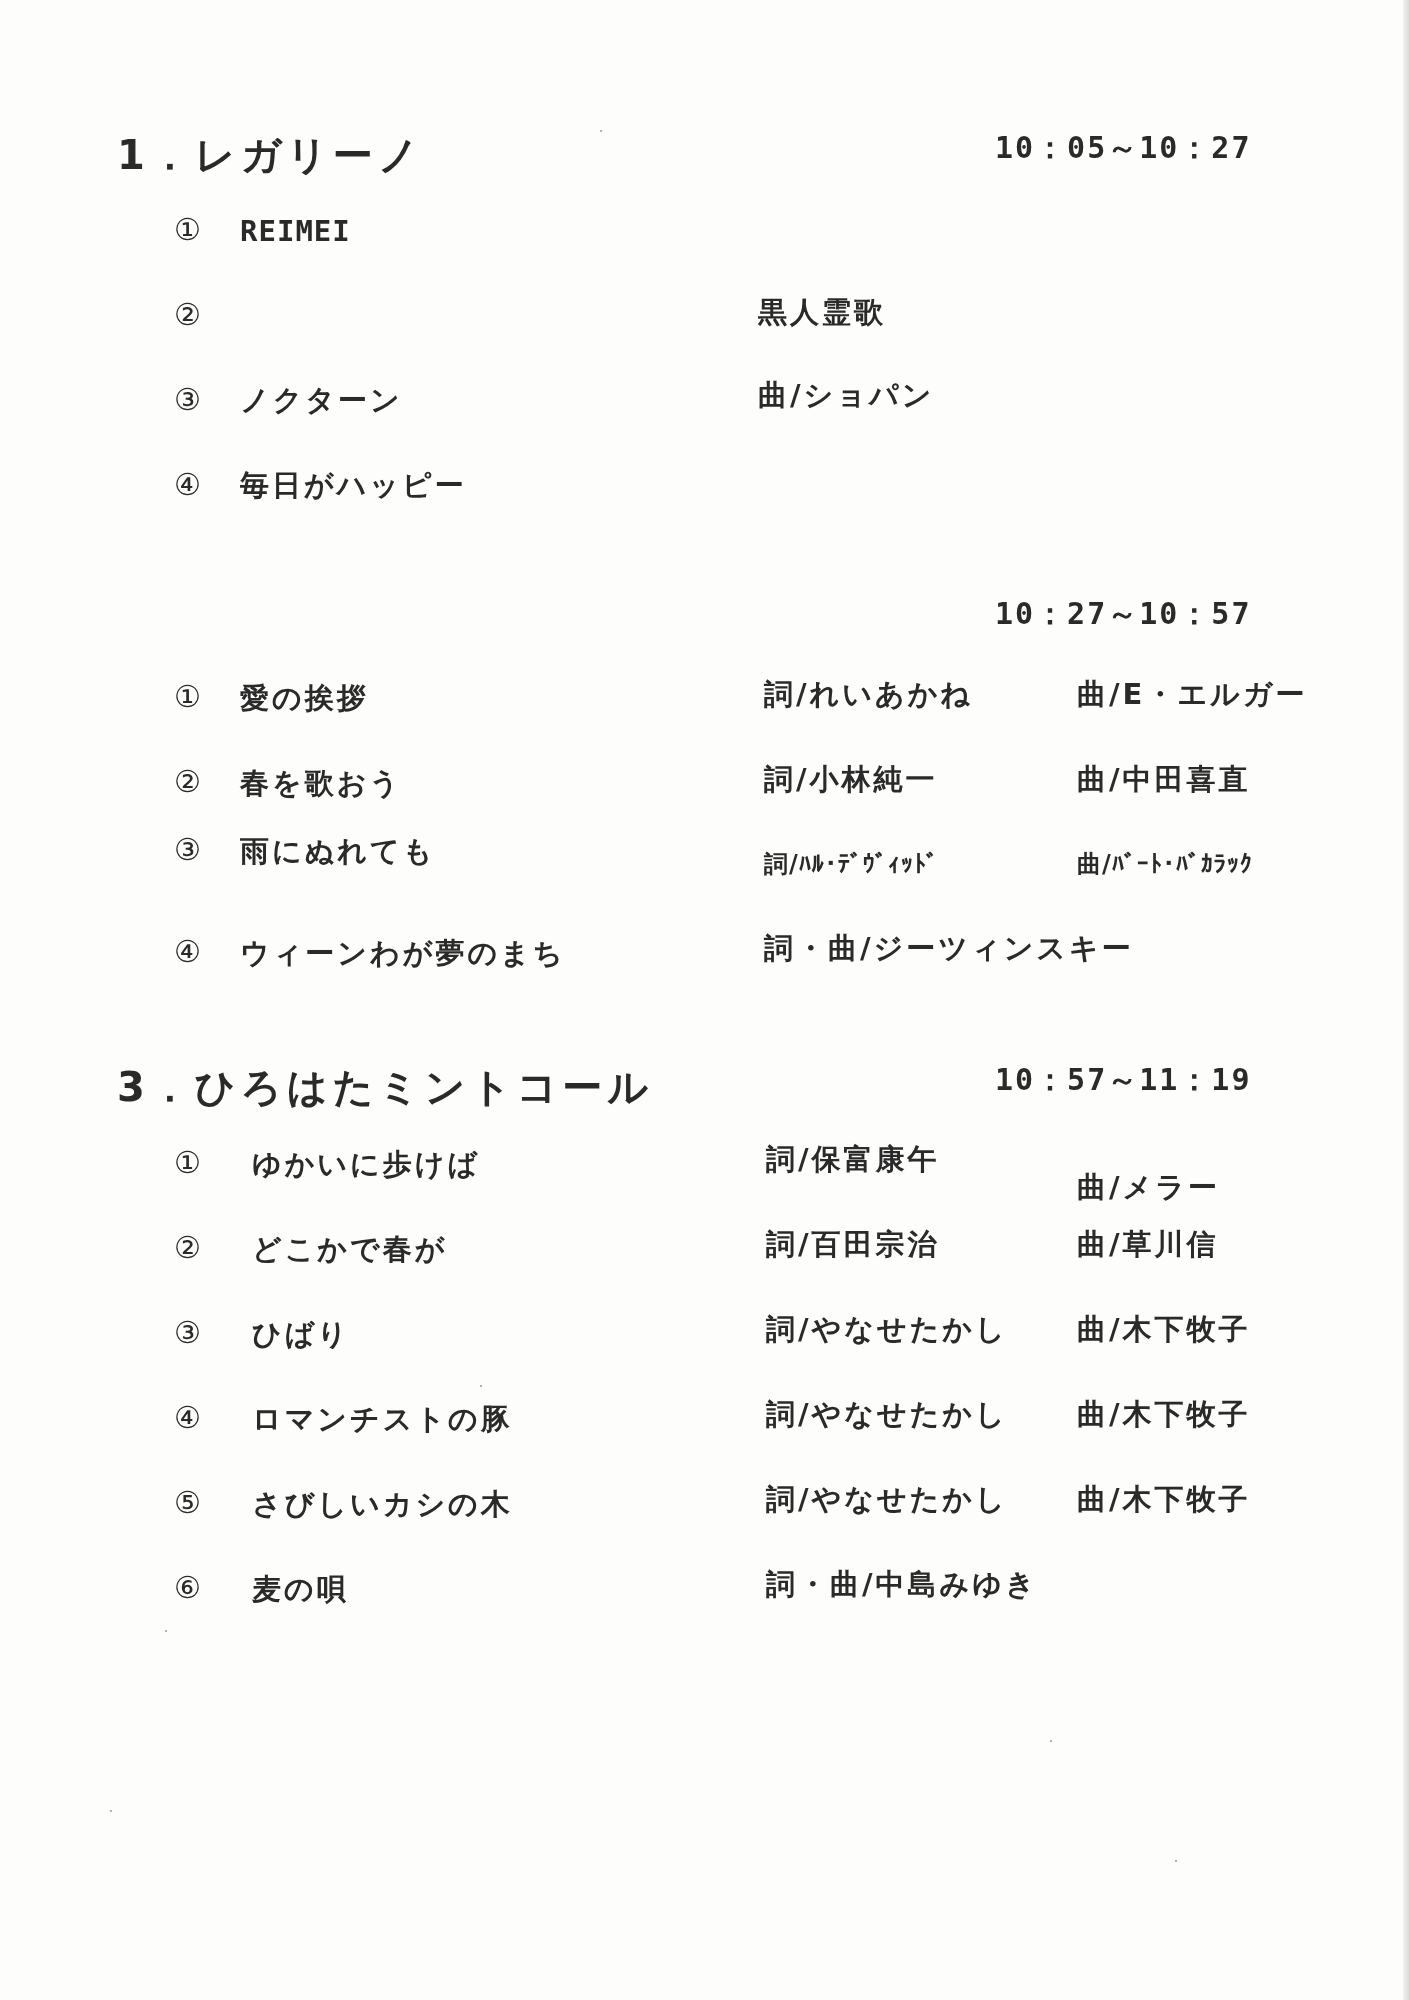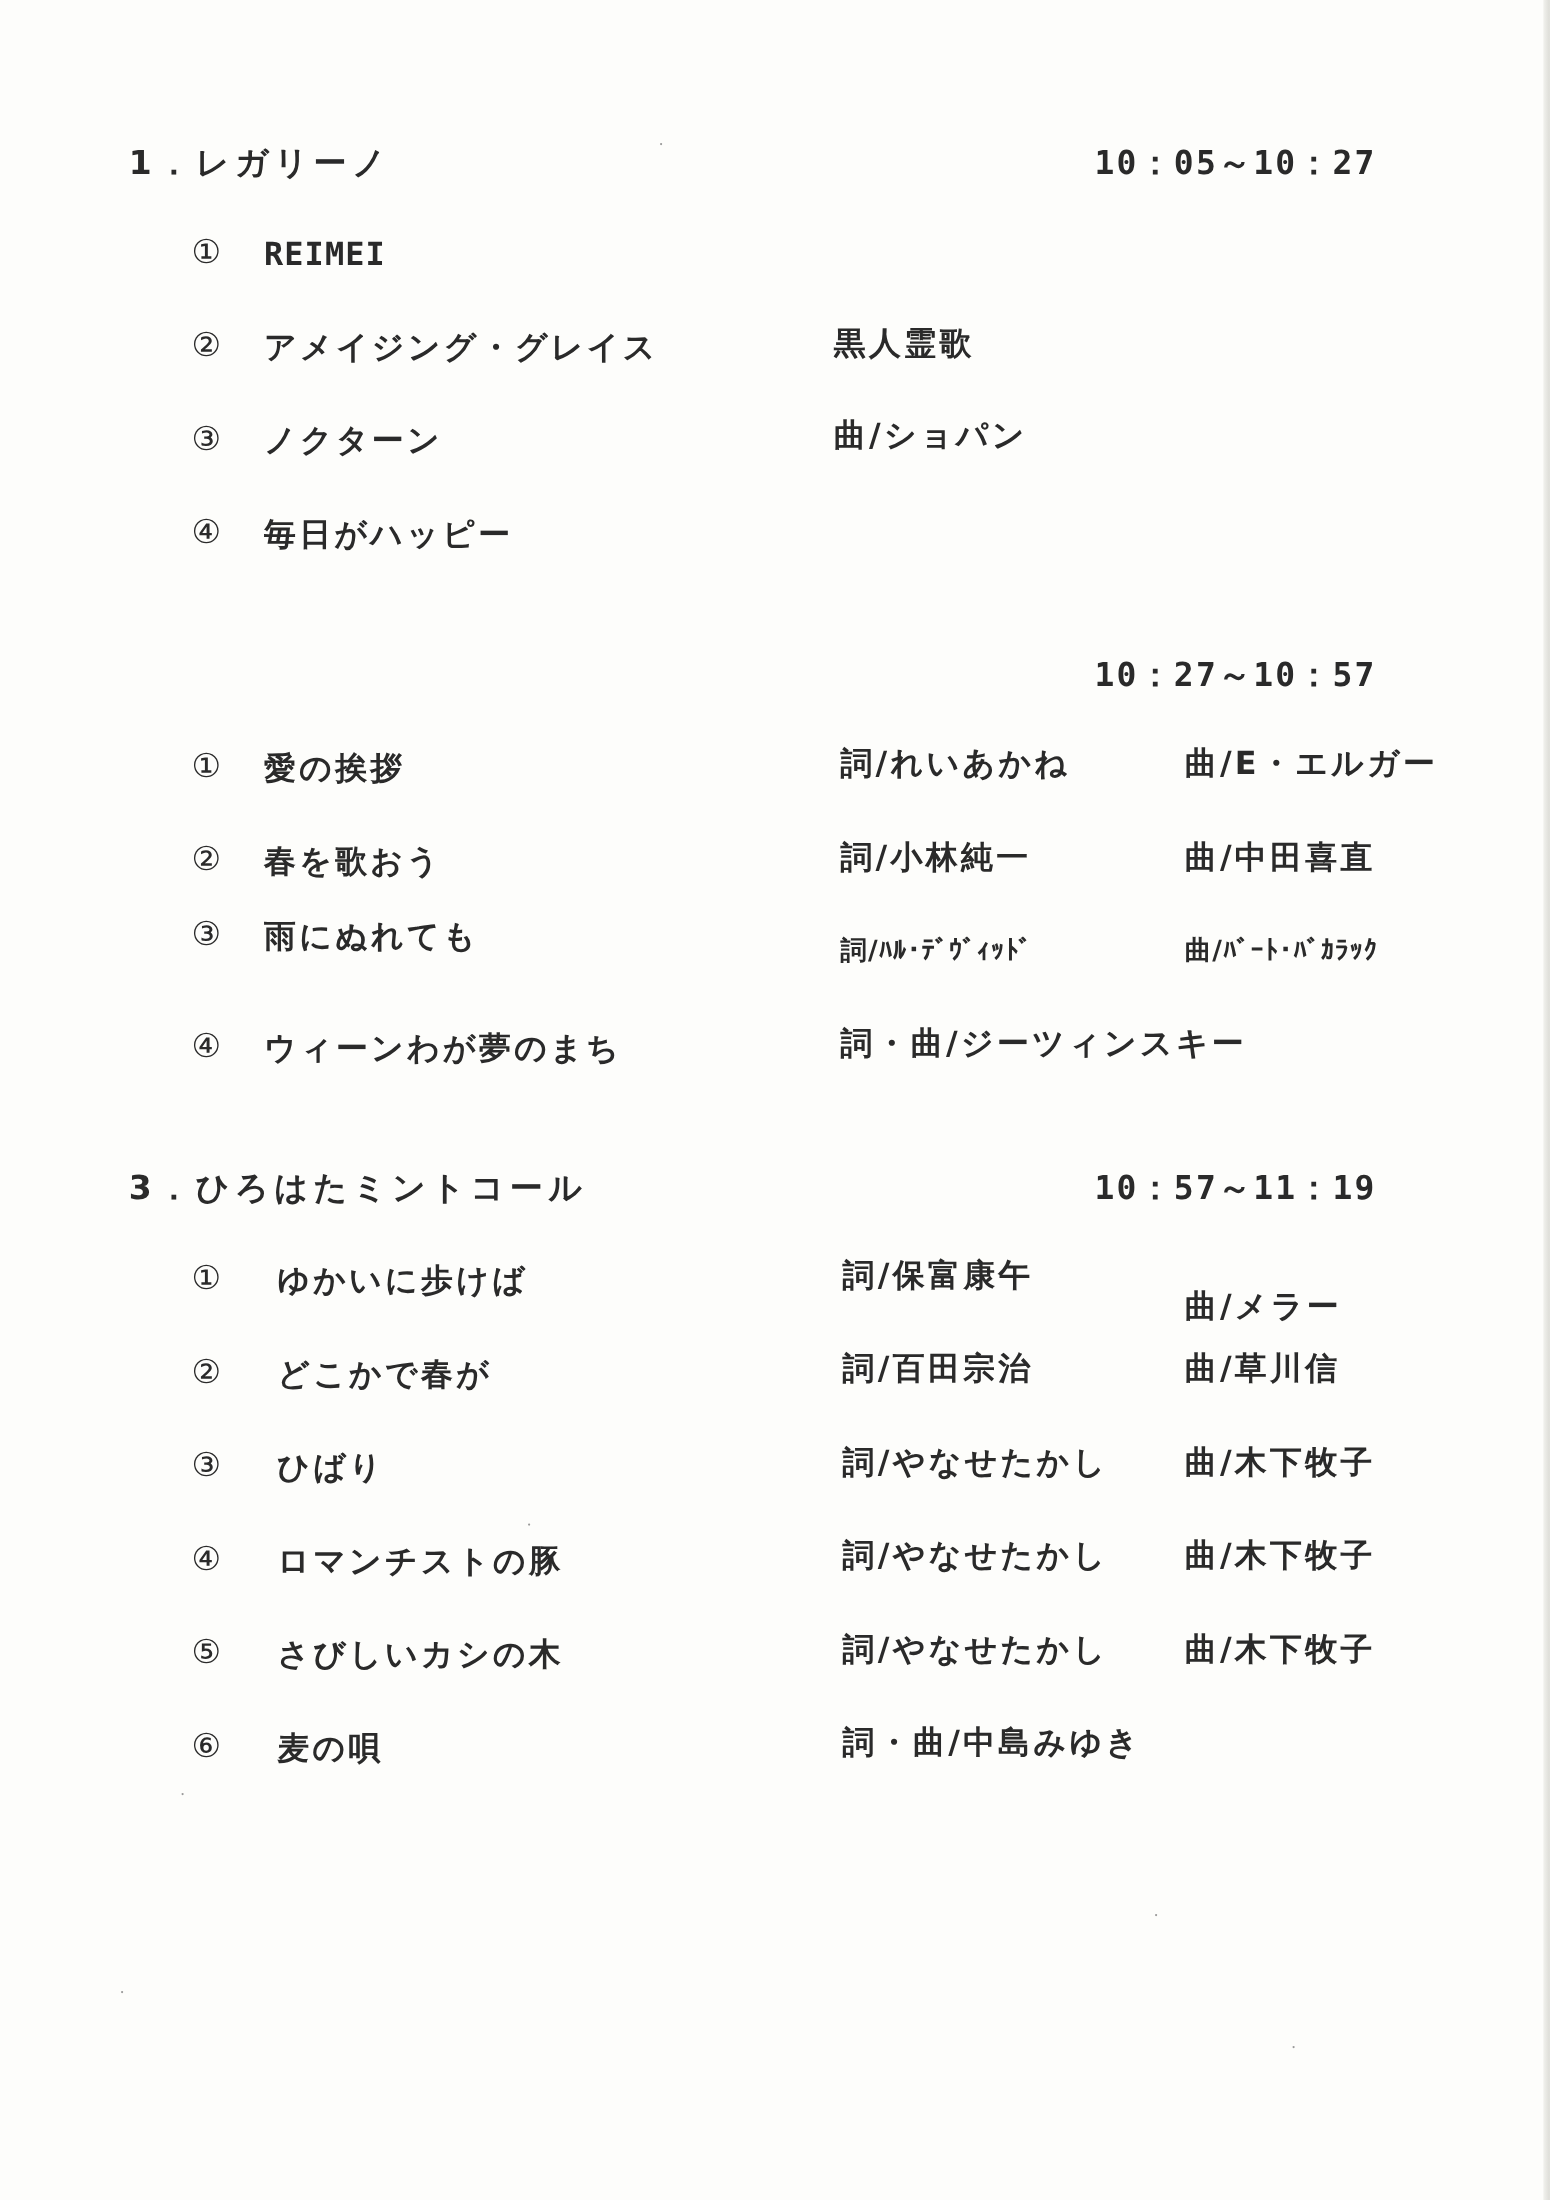--- a/index.html
+++ b/index.html
@@ -1,41 +1,40 @@
 <!DOCTYPE html>
 <html><head>
 <meta charset="utf-8">
 <style>
   html,body{margin:0;padding:0;}
   body{width:1409px;height:2000px;background:#fdfdfb;position:relative;overflow:hidden;
        font-family:"DejaVu Sans","Liberation Sans",sans-serif;color:#2a2a2a;}
   .page{position:absolute;left:0;top:0;width:1409px;height:2000px;}
   .edge{position:absolute;right:0;top:0;width:6px;height:2000px;background:linear-gradient(to right,#f2f2ee,#dcdcd6);}
   .abs{position:absolute;white-space:nowrap;font-size:29px;letter-spacing:3px;font-weight:bold;}
-  .sec-title{font-size:30px;letter-spacing:5px;}
+  .sec-title{font-size:40px;letter-spacing:5px;}
   .time{font-size:30px;letter-spacing:2px;font-family:"DejaVu Sans Mono","Liberation Mono",monospace;font-weight:bold;}
   .num{font-size:30px;font-weight:normal;}
   .small{font-size:24px;letter-spacing:1px;}
   .mono{font-family:"DejaVu Sans Mono","Liberation Mono",monospace;letter-spacing:1px;}
   .speck{position:absolute;width:2px;height:2px;background:#999;border-radius:1px;}
 </style>
 </head>
 <body>
 
 <div class="page">
   <div class="edge"></div>
 
   <div class="abs sec-title" style="left:117px;top:128px;">1．レガリーノ</div>
   <div class="abs time" style="left:995px;top:128px;">10：05～10：27</div>
 
   <div class="abs num" style="left:174px;top:212px;">①</div>
   <div class="abs mono" style="left:240px;top:214px;">REIMEI</div>
 
   <div class="abs num" style="left:174px;top:297px;">②</div>
-  <div class="abs" style="left:240px;top:296px;">アメイジング・グレイス</div>
   <div class="abs" style="left:758px;top:293px;">黒人霊歌</div>
 
   <div class="abs num" style="left:174px;top:382px;">③</div>
   <div class="abs" style="left:240px;top:381px;">ノクターン</div>
   <div class="abs" style="left:758px;top:376px;">曲/ショパン</div>
 
   <div class="abs num" style="left:174px;top:467px;">④</div>
   <div class="abs" style="left:240px;top:466px;">毎日がハッピー</div>
 
   <div class="abs time" style="left:995px;top:594px;">10：27～10：57</div>

